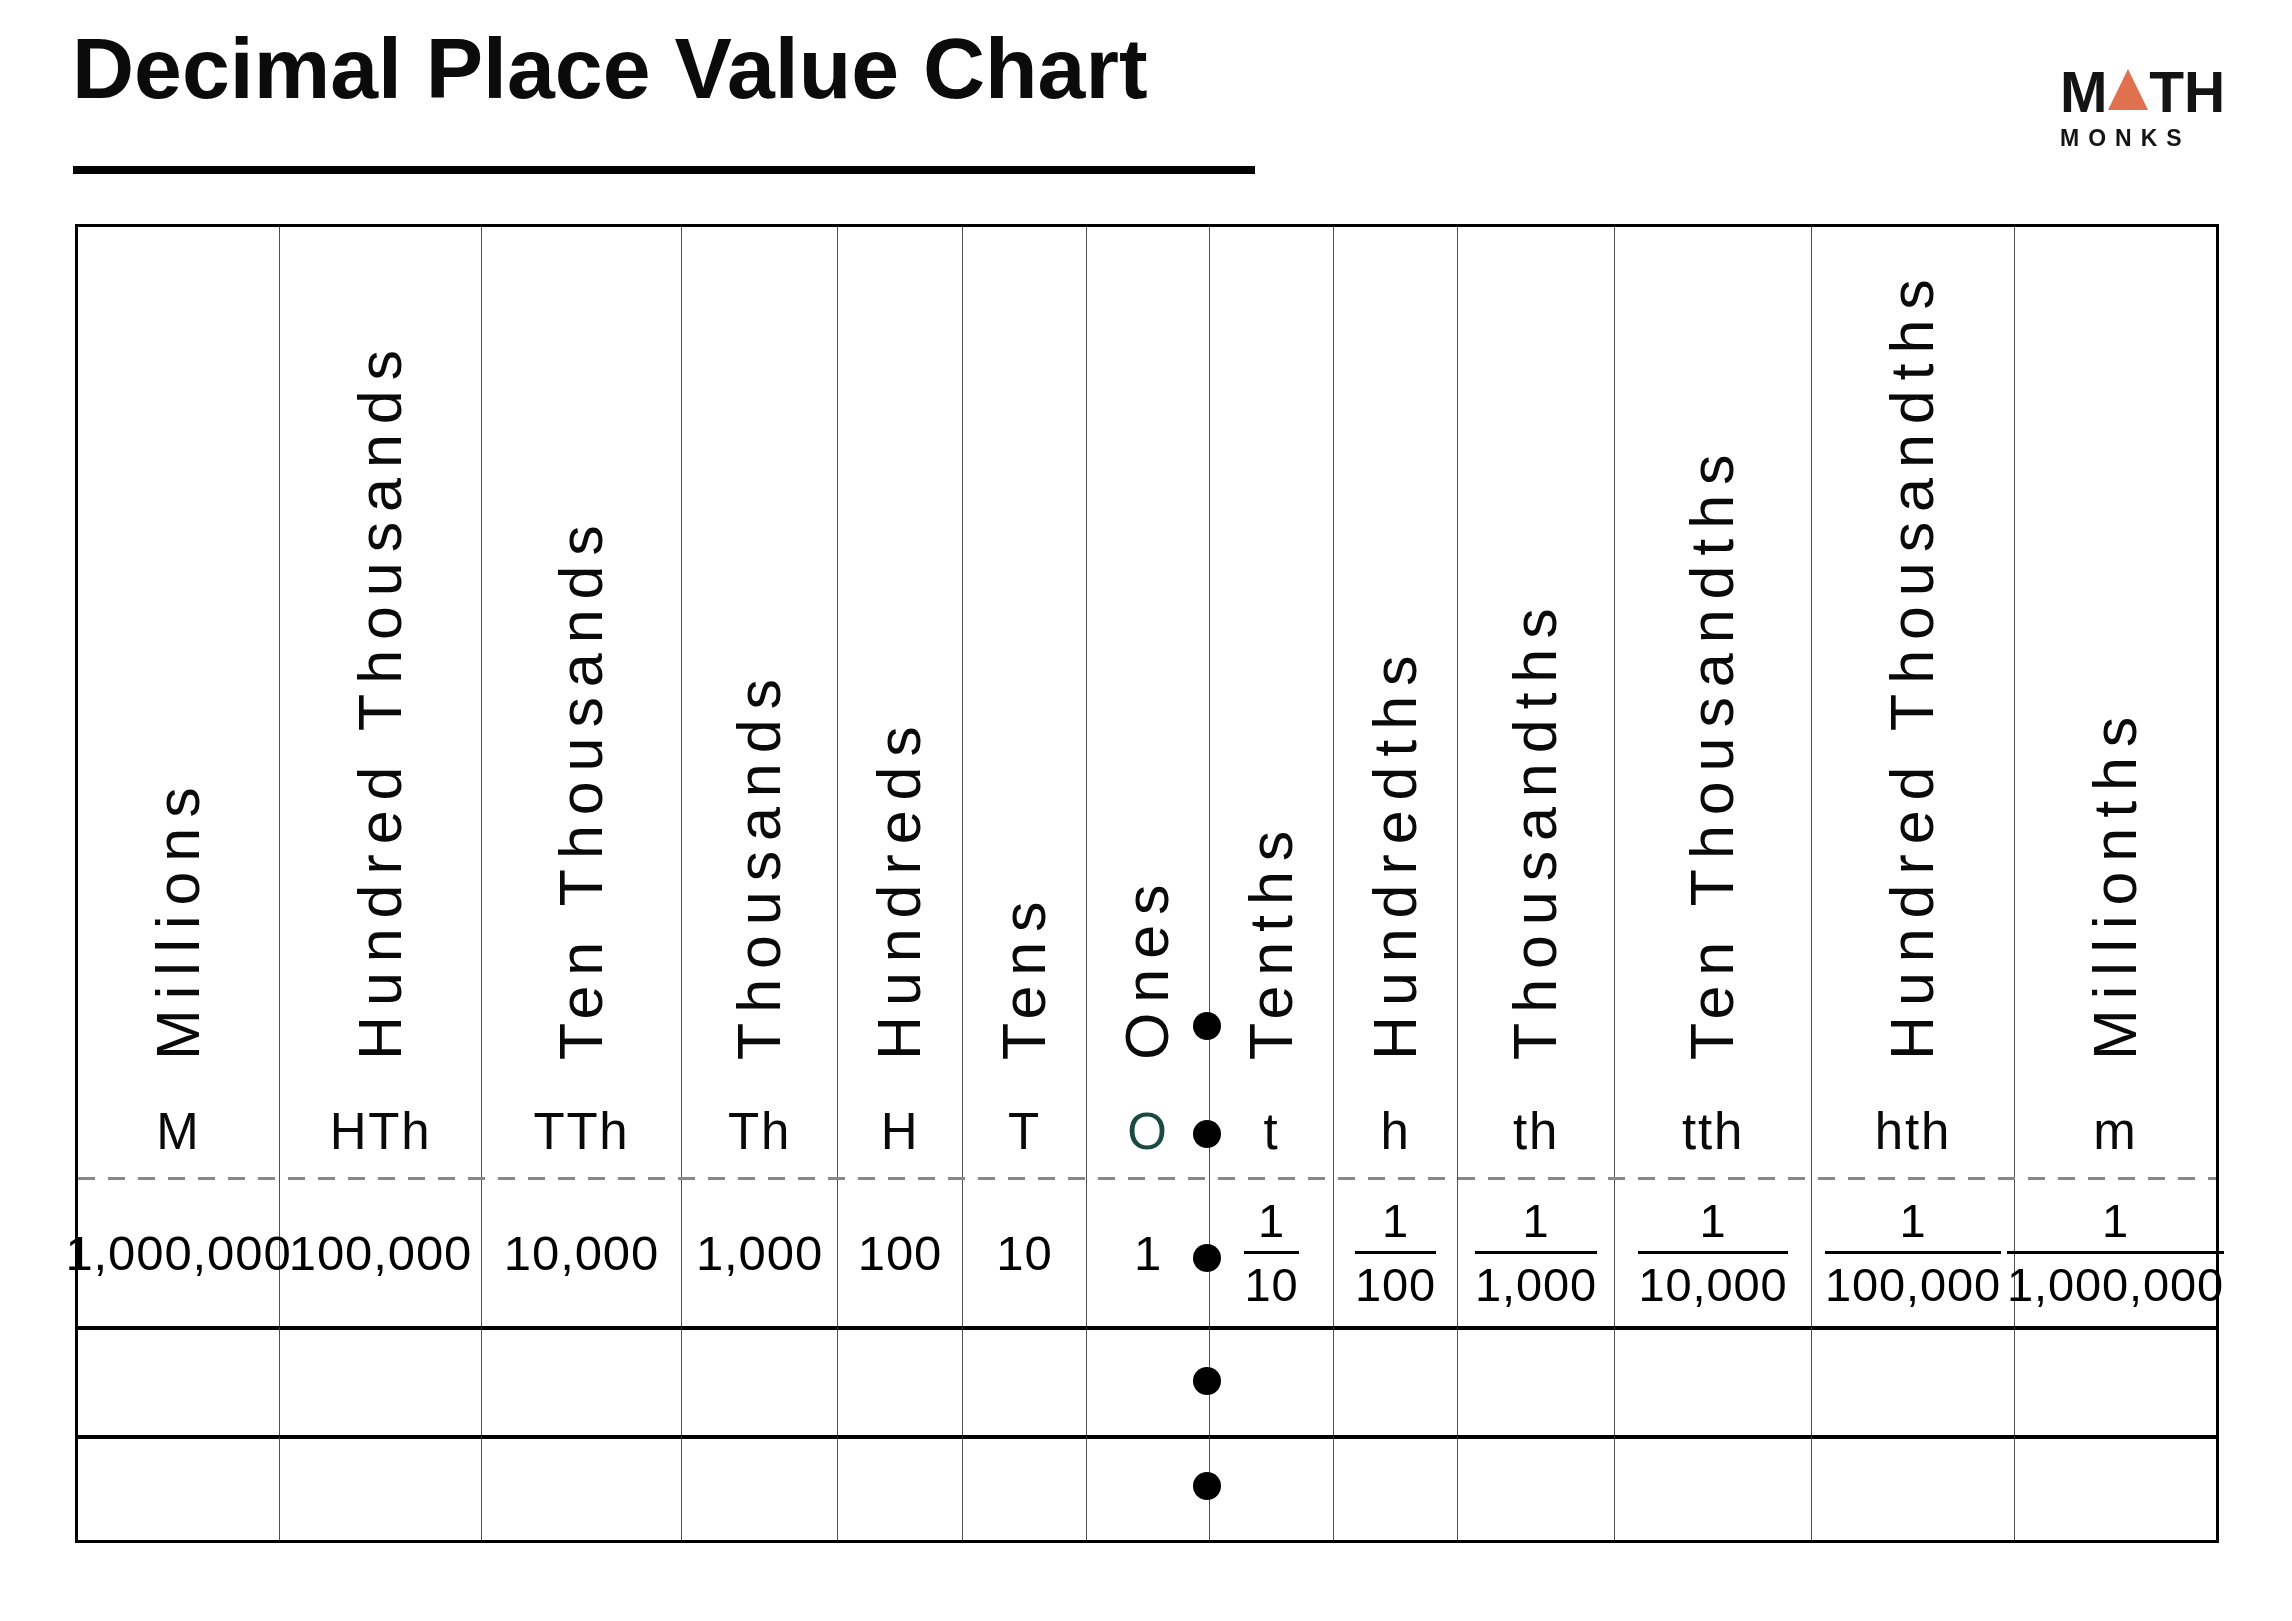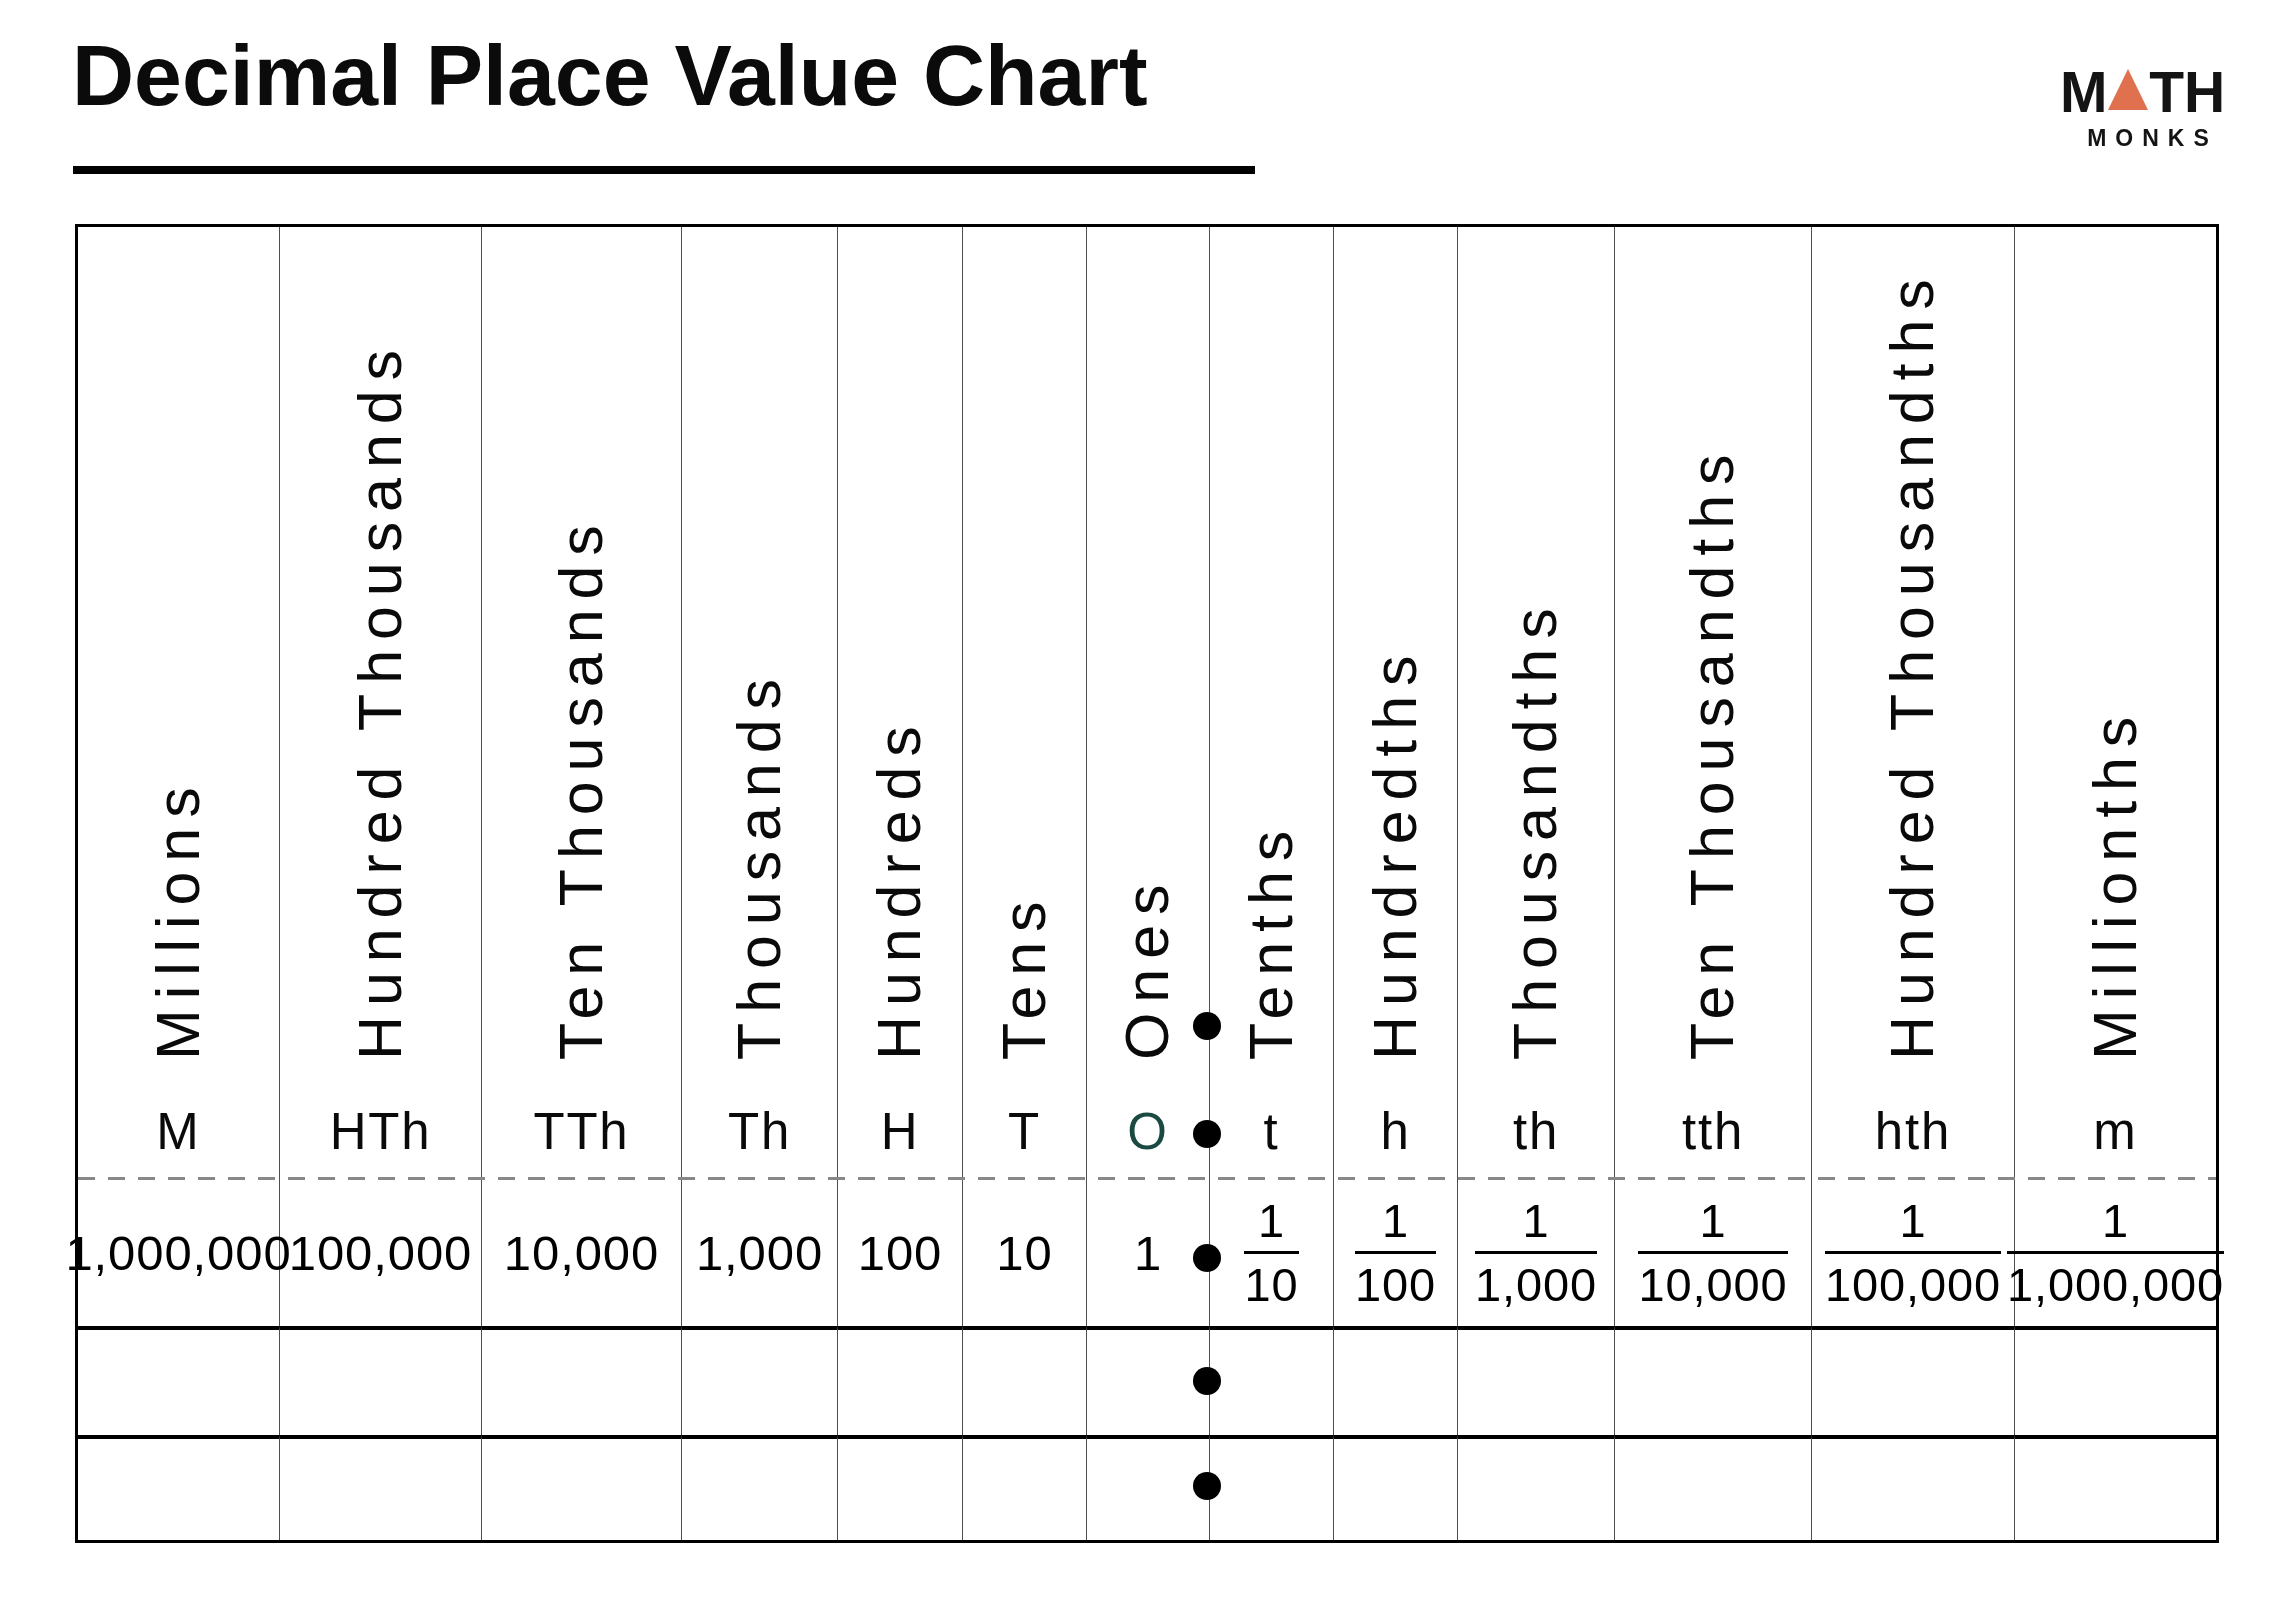--- a/index.html
+++ b/index.html
@@ -1,30 +1,30 @@
 <!DOCTYPE html>
 <html style="font-size:14.3px"><head>
 <meta charset="utf-8">
 <style>
   html,body{margin:0;padding:0;background:#fff;}
   .page{position:relative;width:2293px;height:1622px;background:#ffffff;
         font-family:"Liberation Sans",sans-serif;overflow:hidden;}
 
   
-  .title{position:absolute;left:72px;top:32px;margin:0;font-size:86px;line-height:86px;
+  .title{position:absolute;left:72px;top:25px;margin:0;font-size:86px;line-height:86px;
          font-weight:600;color:#0b0b0b;letter-spacing:0px;white-space:nowrap;}
   .title-underline{position:absolute;left:73px;top:166px;width:1182px;height:8px;background:#000;}
 
   
   .logo{position:absolute;left:2060px;top:64px;width:176px;}
   .logo-top{display:flex;align-items:flex-end;font-weight:700;font-size:57px;line-height:57px;color:#141414;}
   .logo-tri{display:inline-block;width:0;height:0;border-left:20.6px solid transparent;
             border-right:20.6px solid transparent;border-bottom:41px solid #e0714e;margin:0 0.9px 10.7px 0.9px;}
   .logo-bottom{font-size:23px;font-weight:700;letter-spacing:9px;color:#141414;
-               text-align:center;margin-top:3.6px;margin-right:-9px;}
+               text-align:left;margin-top:3.6px;margin-right:-9px;}
 
   
   .chart{position:absolute;left:75px;top:224px;width:2144px;height:1319px;box-sizing:border-box;
          border:3.6px solid #000;background:#fff;display:grid;
          grid-template-columns:202px 202px 200px 156px 125px 124px 123px 124px 124px 157px 197px 203px 1fr;
          grid-template-rows:856px 96px 147px 109px 1fr;}
   .cell{box-sizing:border-box;min-width:0;}
   .vline{border-right:1.8px solid #4f4f4f;}
   .hcell{position:relative;}
   .vlabel{position:absolute;bottom:23px;left:calc(50% + 30px);transform-origin:0 100%;

